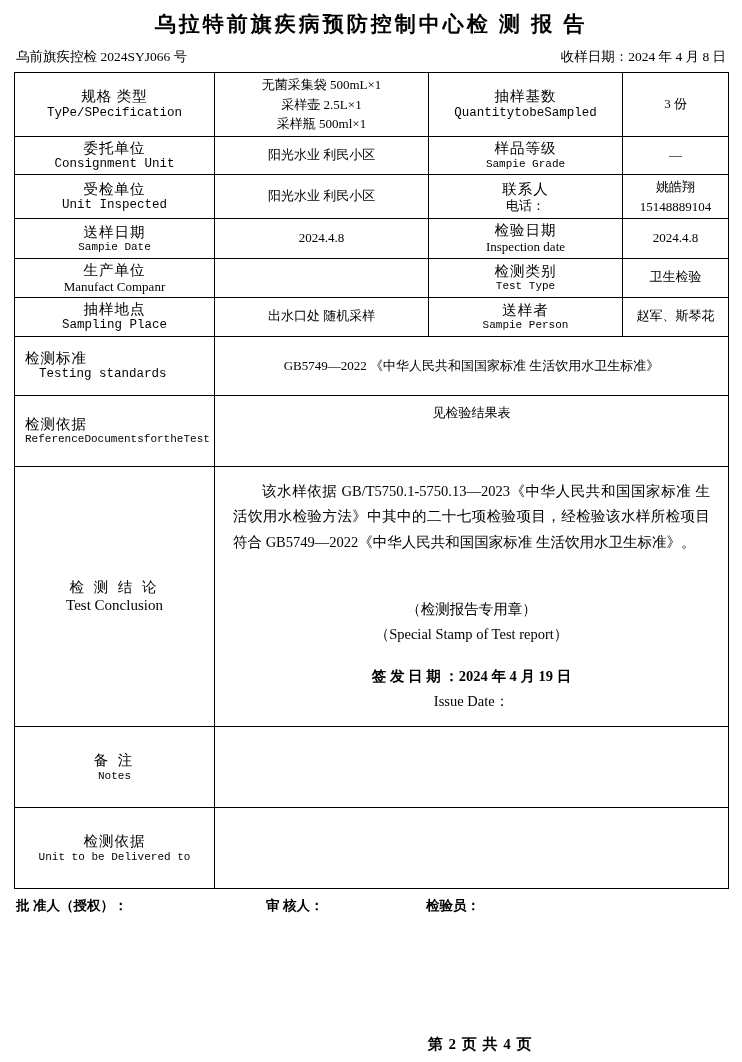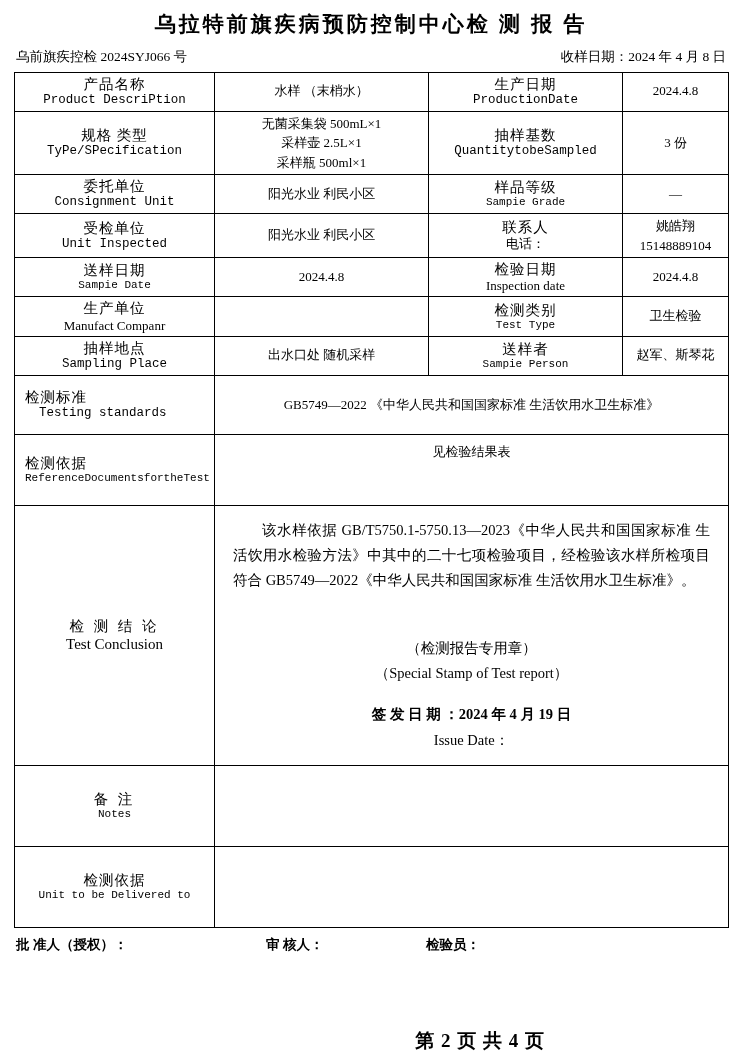--- a/index.html
+++ b/index.html
@@ -108,21 +108,21 @@
     display: flex;
     font-size: 13.5px;
     font-weight: bold;
     padding: 8px 2px 0 2px;
   }
   .footrow .f1 { width: 250px; }
   .footrow .f2 { width: 160px; }
   .footrow .f3 { width: 160px; }
   .pagefoot {
     text-align: center;
-    font-size: 19px;
+    font-size: 15px;
     font-weight: bold;
     letter-spacing: 1px;
     position: absolute;
     bottom: 8px;
     left: 0;
     right: 12px;
     padding-left: 230px;
   }
 </style>
 </head>
@@ -139,32 +139,20 @@
 
   <table class="main">
     <colgroup>
       <col style="width:200px">
       <col style="width:214px">
       <col style="width:194px">
       <col style="width:106px">
     </colgroup>
     <tbody>
 
-      <tr>
-        <td class="lbl">
-          <span class="cn">产品名称</span>
-          <span class="en">Product DescriPtion</span>
-        </td>
-        <td class="val">水样  （末梢水）</td>
-        <td class="lbl">
-          <span class="cn">生产日期</span>
-          <span class="en">ProductionDate</span>
-        </td>
-        <td class="val">2024.4.8</td>
-      </tr>
 
       <tr>
         <td class="lbl">
           <span class="cn">规格  类型</span>
           <span class="en">TyPe/SPecification</span>
         </td>
         <td class="val lines">
           <div>无菌采集袋 500mL×1</div>
           <div>采样壶 2.5L×1</div>
           <div>采样瓶 500ml×1</div>

